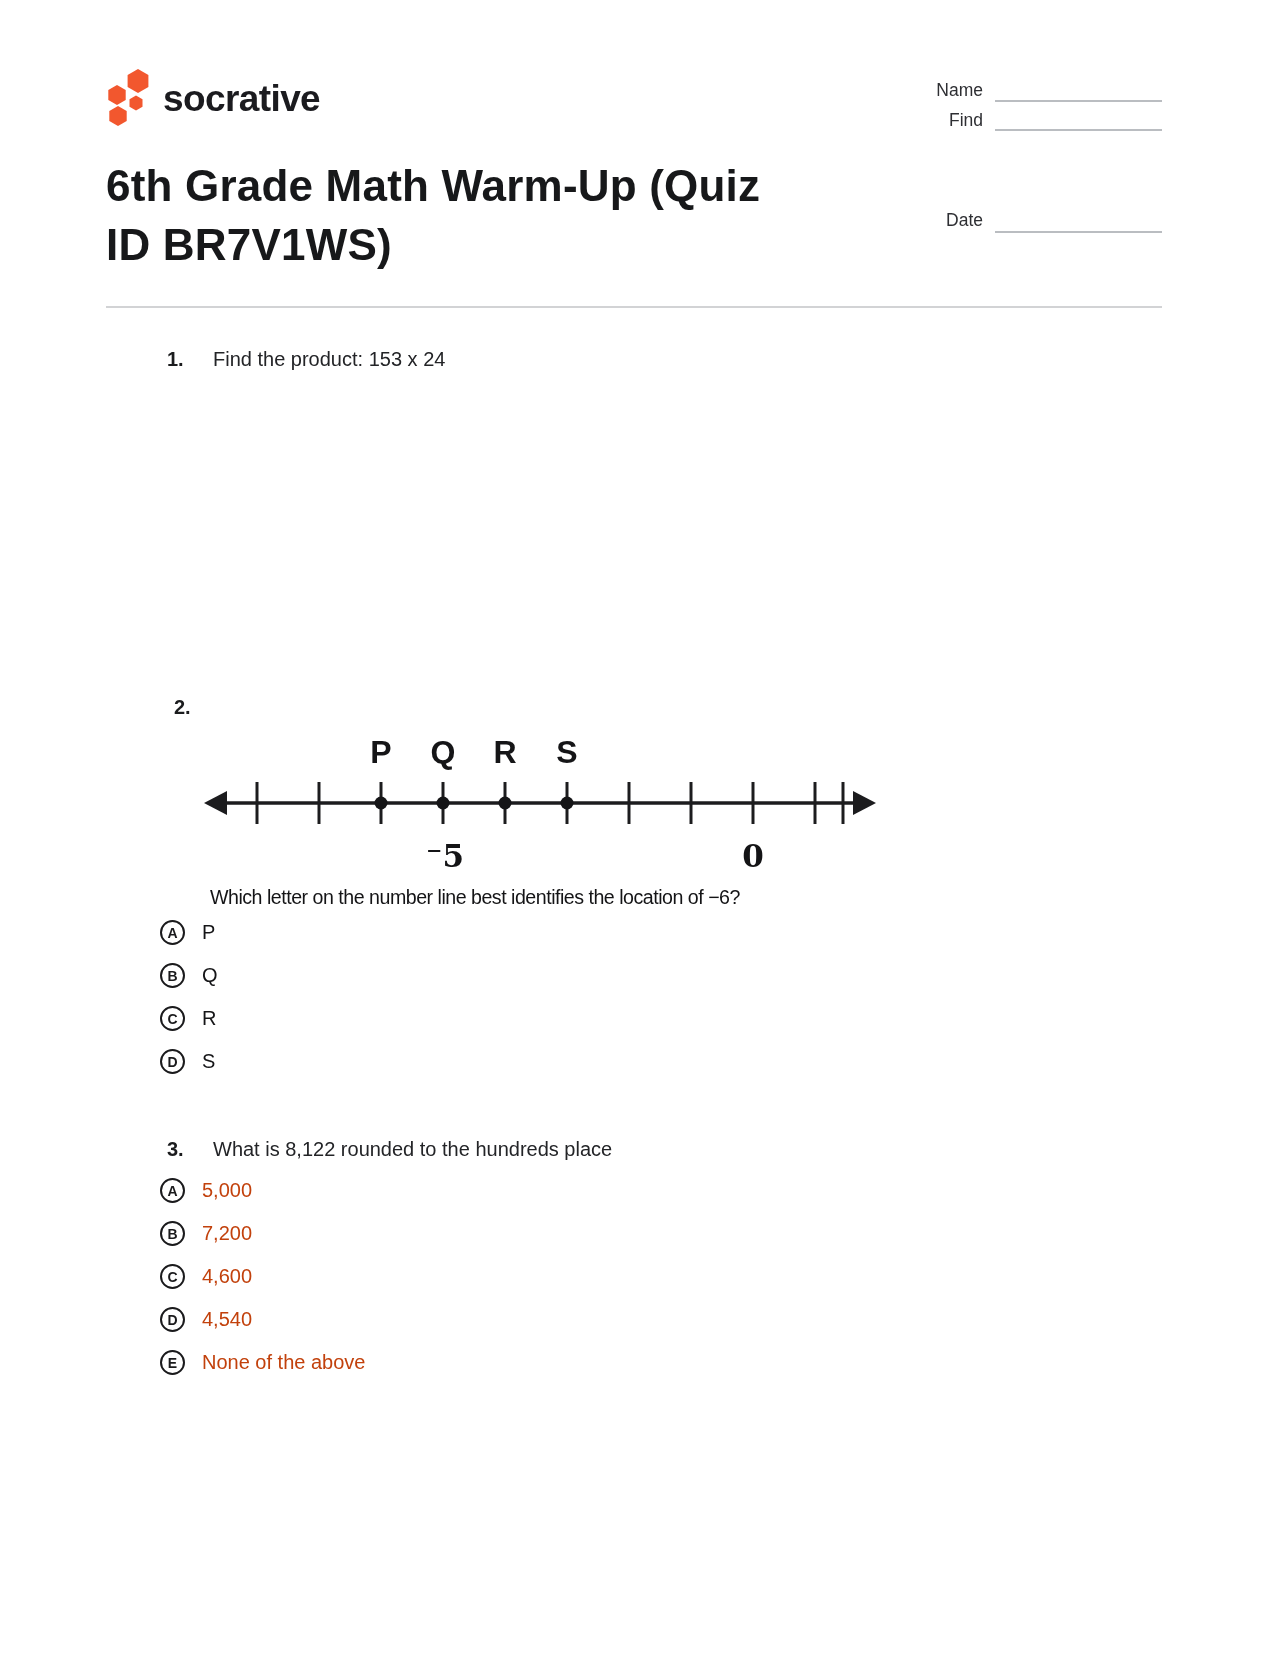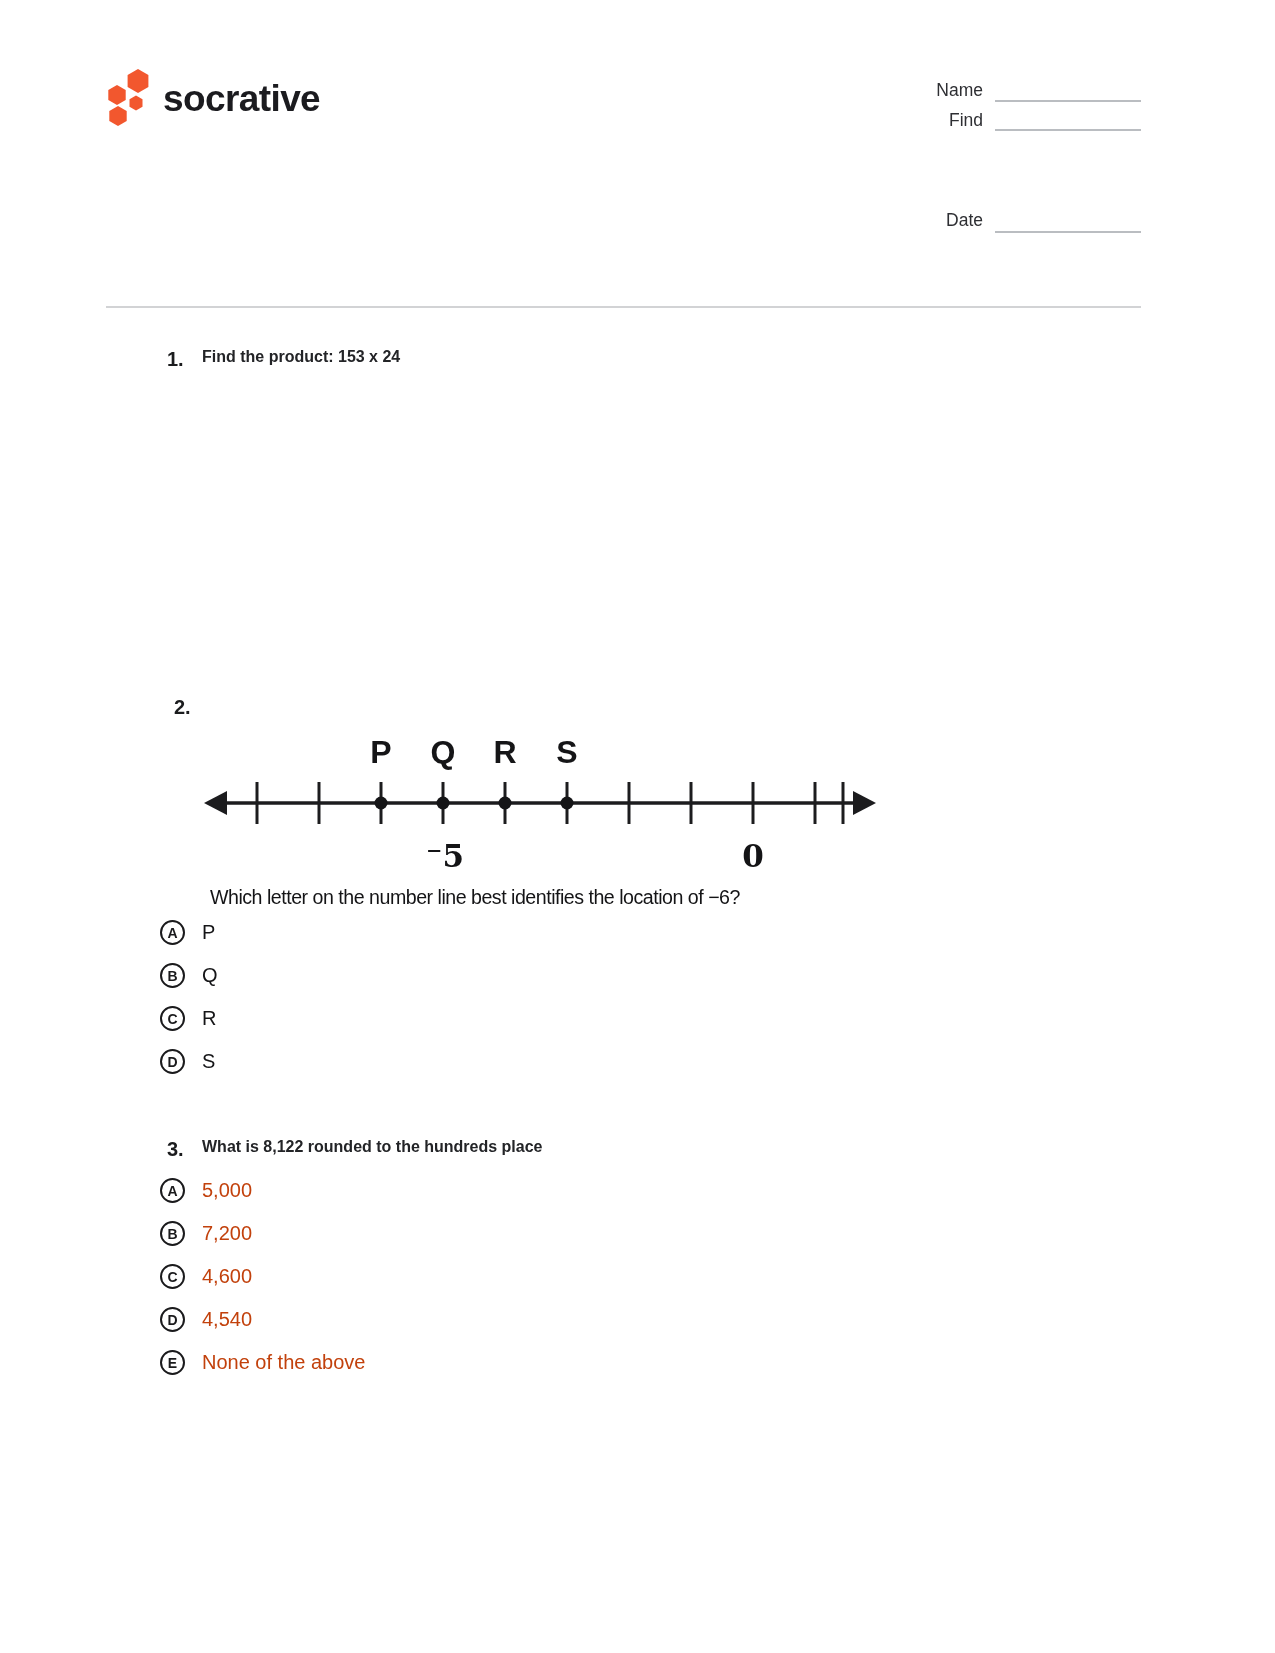--- a/index.html
+++ b/index.html
@@ -1,18 +1,18 @@
 <!DOCTYPE html>
 <html><head>
 <meta charset="utf-8">
 <style>
   html,body { margin:0; padding:0; background:#ffffff; }
   .page {
     position:relative; width:1141px; height:1653px; background:#ffffff;
-    font-family:"Liberation Sans", sans-serif; color:#1d1e20; overflow:hidden;
+    font-family:"Liberation Sans", sans-serif; color:#1d1e20; overflow:hidden;padding-left:36px;
   }
   
   .logo-hex { position:absolute; left:100px; top:66px; width:60px; height:64px; }
   .wordmark {
     position:absolute; left:163px; top:78px; font-size:37px; font-weight:700;
     letter-spacing:-0.6px; color:#1b1b1f;
   }
   
   .meta-label {
     position:absolute; width:70px; text-align:right; font-size:17.5px; color:#2e2f33;
@@ -29,21 +29,21 @@
   .line-score { top:231px; }
   
   .title {
     position:absolute; left:106px; top:156px; font-size:44px; font-weight:700;
     color:#17181a; line-height:59px; letter-spacing:0.2px;
   }
   .divider { position:absolute; left:106px; top:306px; width:1056px; height:2px; background:#d2d3d5; }
   
   .q-header { position:absolute; display:flex; align-items:flex-start; }
   .q-number { font-size:20px; font-weight:700; color:#1b1c1e; width:27px; flex:0 0 auto; }
-  .q-text   { font-size:16px; color:#232427; margin-left:8px; white-space:nowrap;font-weight:bold; }
+  .q-text   { font-size:20px; color:#232427; margin-left:19px; white-space:nowrap; }
   .q1 { left:167px; top:348px; }
   .q2-number { position:absolute; left:174px; top:696px; font-size:20px; font-weight:700; color:#1b1c1e; }
   .q3 { left:167px; top:1138px; }
   
   .scan-question {
     position:absolute; left:210px; top:886px; font-size:20px; color:#141416;
     letter-spacing:-0.5px; white-space:nowrap;
     transform:scaleX(0.98); transform-origin:left top;
   }
   .figure { position:absolute; left:200px; top:715px; }
@@ -73,20 +73,24 @@
   </svg>
   <div class="wordmark">socrative</div>
 
   <div class="meta-label lbl-name">Name</div>
   <div class="meta-line line-name"></div>
   <div class="meta-label lbl-date">Find</div>
   <div class="meta-line line-date"></div>
   <div class="meta-label lbl-score">Date</div>
   <div class="meta-line line-score"></div>
 
+  <div class="title">
+    <div>6th Grade Math Warm-Up (Quiz</div>
+    <div>ID BR7V1WS)</div>
+  </div>
   <div class="divider"></div>
 
   <div class="q-header q1">
     <div class="q-number">1.</div>
     <div class="q-text">Find the product: 153 x 24</div>
   </div>
 
   <div class="q2-number">2.</div>
 
   <svg class="figure" width="680" height="175" viewBox="0 0 680 175" xmlns="http://www.w3.org/2000/svg">

